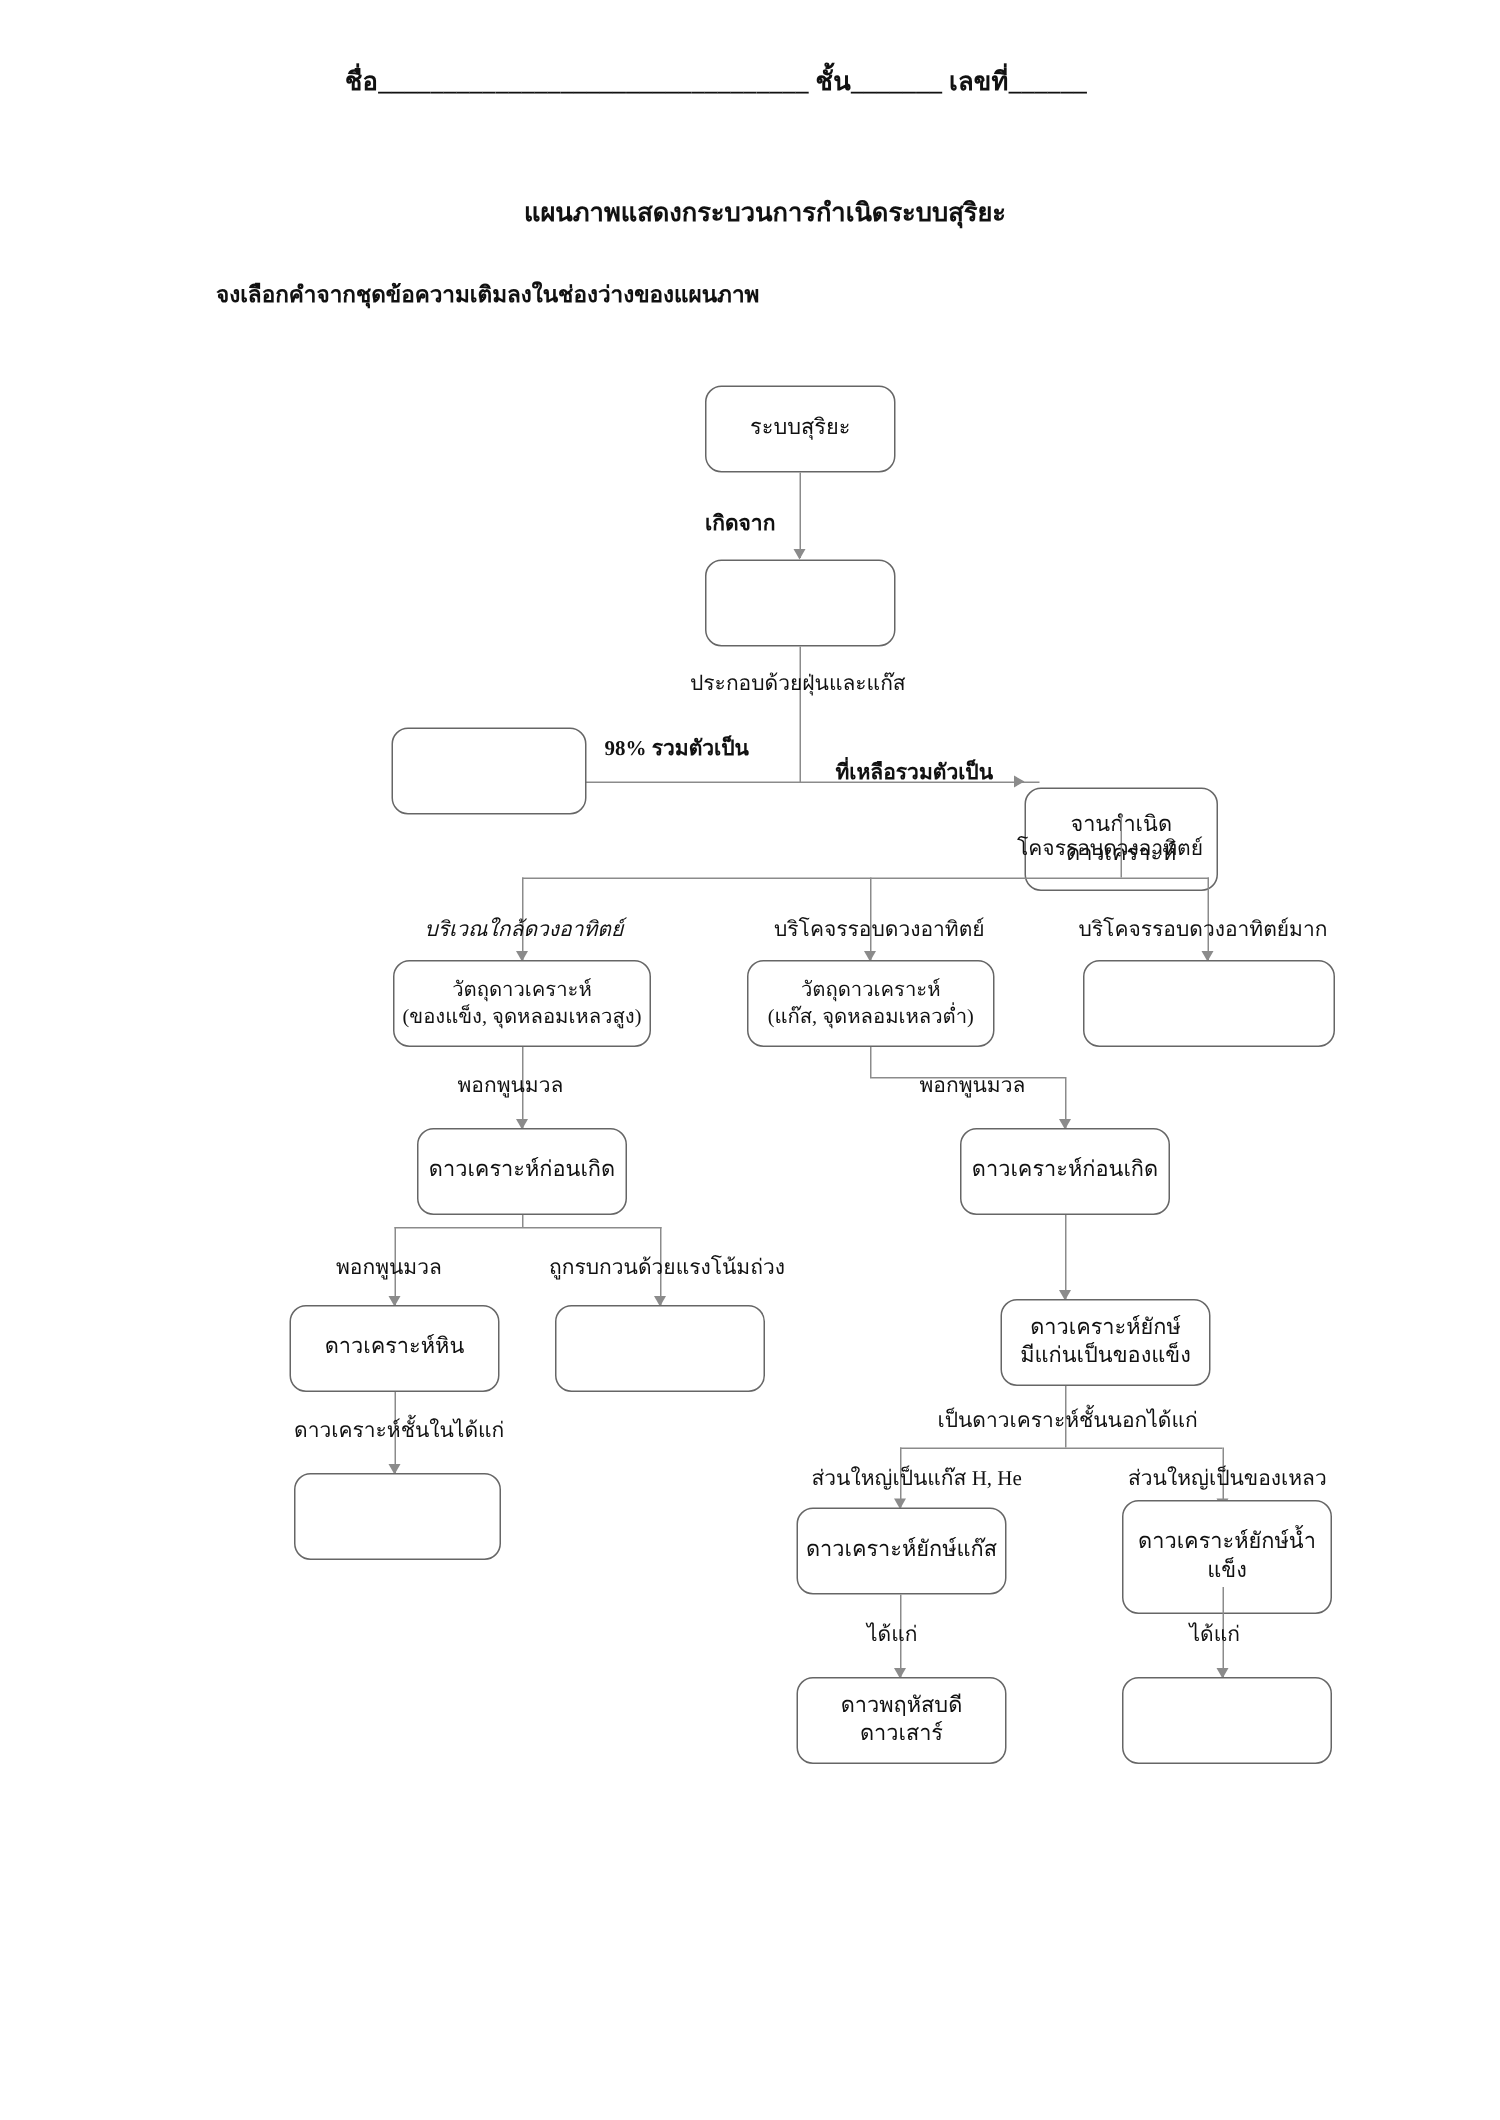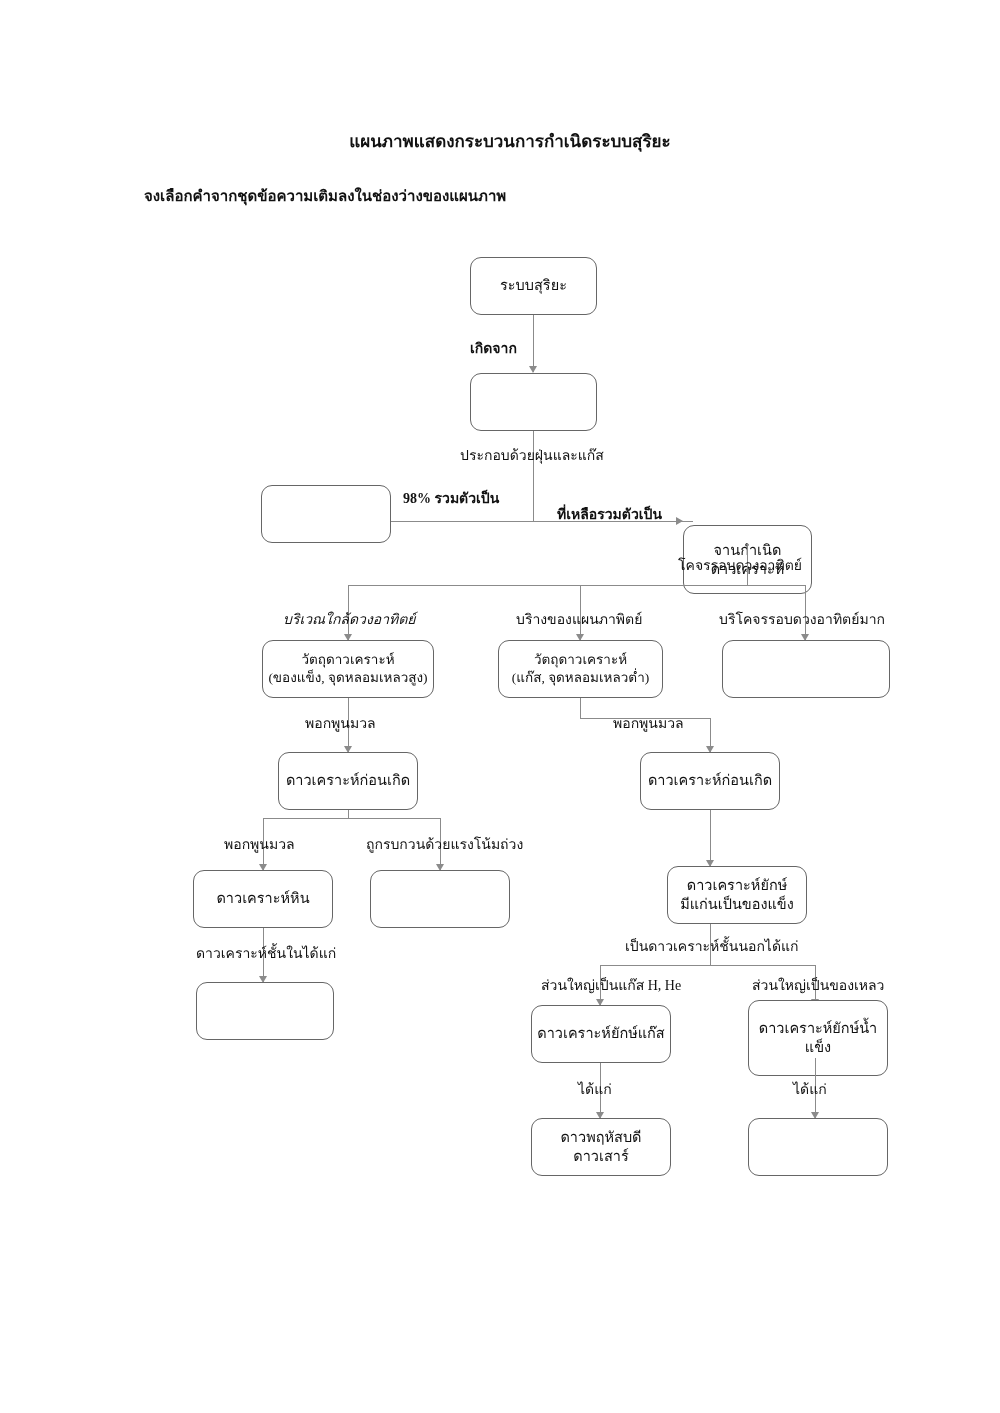--- a/index.html
+++ b/index.html
@@ -73,20 +73,21 @@
   }
 
   
   .footer{position:absolute;left:0;top:1340px;width:1000px;height:73px;}
 </style>
 </head>
 <body>
 
 <div class="page">
 
+  <div class="hdr-line">ชื่อ_________________________________ ชั้น_______ เลขที่______</div>
   <div class="doc-title">แผนภาพแสดงกระบวนการกำเนิดระบบสุริยะ</div>
   <div class="instruction">จงเลือกคำจากชุดข้อความเติมลงในช่องว่างของแผนภาพ</div>
 
   <div>
 
     <div class="node" style="left:470px;top:257px;width:127px;height:58px;">
       <span>ระบบสุริยะ</span>
     </div>
     <div class="vline" style="left:533px;top:315px;height:57px;"></div>
     <div class="arrow-d" style="left:529px;top:366px;"></div>
@@ -115,21 +116,21 @@
     <div class="lbl" style="left:678px;top:554px;">โคจรรอบดวงอาทิตย์</div>
 
     <div class="hline" style="left:348px;top:585px;width:458px;"></div>
     <div class="vline" style="left:348px;top:585px;height:55px;"></div>
     <div class="vline" style="left:580px;top:585px;height:55px;"></div>
     <div class="vline" style="left:805px;top:585px;height:55px;"></div>
     <div class="arrow-d" style="left:344px;top:634px;"></div>
     <div class="arrow-d" style="left:576px;top:634px;"></div>
     <div class="arrow-d" style="left:801px;top:634px;"></div>
     <div class="lbl" style="left:283px;top:608px;font-style:italic;">บริเวณใกล้ดวงอาทิตย์</div>
-    <div class="lbl" style="left:516px;top:608px;">บริางของแผนภาพิตย์</div>
+    <div class="lbl" style="left:516px;top:608px;">บริโคจรรอบดวงอาทิตย์</div>
     <div class="lbl" style="left:719px;top:608px;">บริโคจรรอบดวงอาทิตย์มาก</div>
 
     <div class="node two-line" style="left:262px;top:640px;width:172px;height:58px;font-size:13.5px;">
       <span>วัตถุดาวเคราะห์<br>(ของแข็ง, จุดหลอมเหลวสูง)</span>
     </div>
     <div class="node two-line" style="left:498px;top:640px;width:165px;height:58px;font-size:13.5px;">
       <span>วัตถุดาวเคราะห์<br>(แก๊ส, จุดหลอมเหลวต่ำ)</span>
     </div>
     <div class="node" style="left:722px;top:640px;width:168px;height:58px;">
       <span></span>

